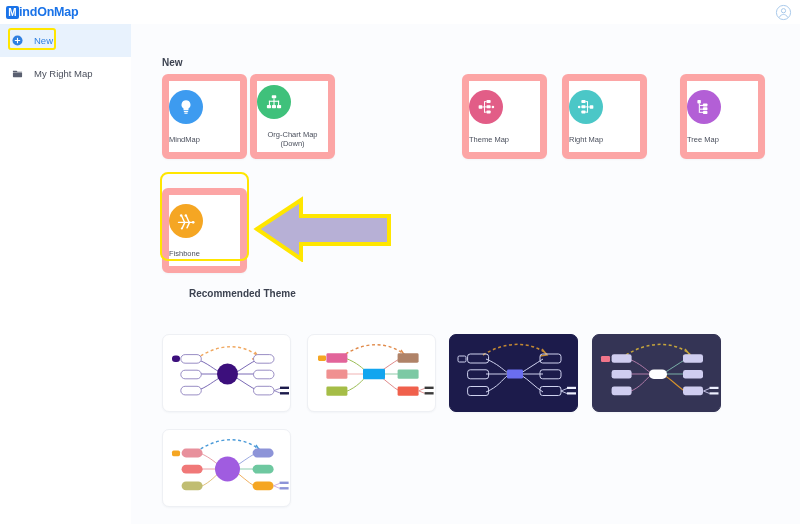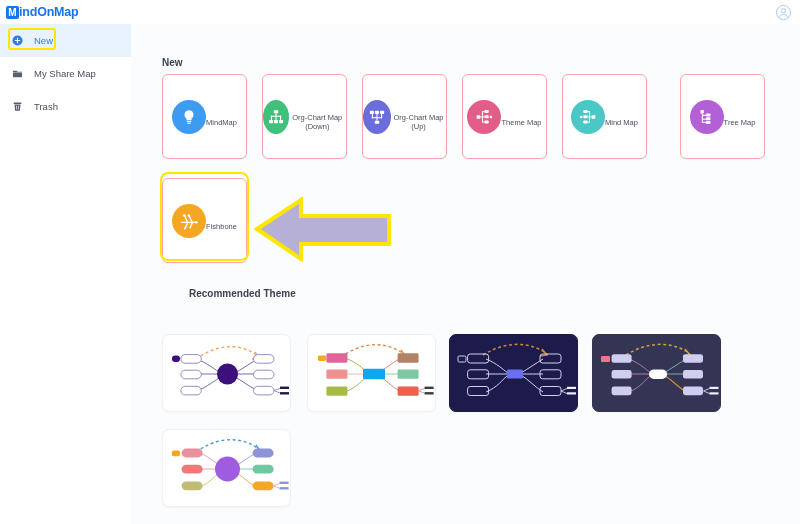--- a/index.html
+++ b/index.html
@@ -60,31 +60,31 @@
   }
   .sec-title{
     position:absolute;font-size:10px;color:#3c4250;font-weight:bold;
   }
   #t-new{left:31px;top:33px;}
   #t-theme{left:31px;top:264px;padding-left:27px;}
 
   
   .card{
     position:absolute;width:85px;height:85px;background:#fff;
-    border:1px solid #fca5a5;border-radius:6px;
+    border:7px solid #fca5a5;border-radius:6px;
     box-shadow:0 1px 2px rgba(30,40,70,0.04);
-    display:flex;flex-direction:row;align-items:center;
+    display:flex;flex-direction:column;align-items:flex-start;
     justify-content:center;cursor:pointer;box-sizing:border-box;
   }
   .card .cico{width:34px;height:34px;border-radius:50%;
     display:flex;align-items:center;justify-content:center;}
   .card .clbl{font-size:7.5px;color:#4a4f5c;margin-top:11px;text-align:center;}
   .row1{top:50px;}
 
-  .fish-wrap{position:absolute;left:31px;top:154px;}
+  .fish-wrap{position:absolute;left:31px;top:164px;}
   .hl-fish{
     position:absolute;left:29px;top:148px;width:89px;height:89px;
     border:2px solid #ffe600;border-radius:8px;box-sizing:border-box;
     pointer-events:none;
   }
   .arrow{position:absolute;left:122px;top:168px;}
 
   
   .theme{
     position:absolute;width:129px;height:78px;border-radius:7px;
@@ -129,87 +129,60 @@
       <span class="side-lbl">New</span>
     </div>
 
     <div class="side-item">
       <span class="side-ico">
         <svg width="11" height="11" viewBox="0 0 24 24" fill="#5a6070">
           <path d="M2 6h8l2 2.2h10V9H2z"></path>
             <rect x="2" y="9.6" width="20" height="10.4" rx="1.4"></rect>
         </svg>
       </span>
-      <span class="side-lbl">My Share Map</span>
-    </div>
-
-
-    <div class="side-item">
-      <span class="side-ico">
-        <svg width="11" height="11" viewBox="0 0 24 24" fill="#5a6070">
-          <rect x="3.5" y="3.4" width="17" height="3" rx="0.8"></rect>
-          <path d="M5.4 7.8h13.2l-1.2 12.4a1.4 1.4 0 0 1-1.4 1.3H8a1.4 1.4 0 0 1-1.4-1.3z"></path>
-          <rect x="9.4" y="10.4" width="1.5" height="8" fill="#fff"></rect>
-          <rect x="13.1" y="10.4" width="1.5" height="8" fill="#fff"></rect>
-        </svg>
-      </span>
-      <span class="side-lbl">Trash</span>
-    </div>
+      <span class="side-lbl">My Right Map</span>
+    </div>
+
+
 
     <div class="hl-new"></div>
   </div>
 
   <div class="main">
 
     <div class="sec-title" id="t-new">New</div>
 
     <div class="card row1" style="left:31px">
       <span class="cico" style="background:#3d9bf0">
         <svg width="18" height="18" viewBox="0 0 24 24" fill="#fff">
           <path d="M12 3a6 6 0 0 0-3.3 11v2.2h6.6V14A6 6 0 0 0 12 3z"></path>
           <rect x="9" y="17.3" width="6" height="1.6" rx="0.8"></rect>
           <rect x="9.8" y="19.6" width="4.4" height="1.5" rx="0.7"></rect>
         </svg>
       </span>
       <span class="clbl">MindMap</span>
     </div>
 
-    <div class="card row1" style="left:131px">
+    <div class="card row1" style="left:119px">
       <span class="cico" style="background:#3fc17b">
         <svg width="18" height="18" viewBox="0 0 24 24" fill="#fff">
           <rect x="9" y="3" width="6" height="4" rx="1"></rect>
           <rect x="2.5" y="16" width="5.5" height="4.2" rx="1"></rect>
           <rect x="9.2" y="16" width="5.5" height="4.2" rx="1"></rect>
           <rect x="16" y="16" width="5.5" height="4.2" rx="1"></rect>
           <rect x="11.3" y="7" width="1.4" height="4"></rect>
           <rect x="5.2" y="10.3" width="13.6" height="1.4"></rect>
           <rect x="5.2" y="10.3" width="1.4" height="5.7"></rect>
           <rect x="11.3" y="10.3" width="1.4" height="5.7"></rect>
           <rect x="17.4" y="10.3" width="1.4" height="5.7"></rect>
         </svg>
       </span>
       <span class="clbl">Org-Chart Map (Down)</span>
     </div>
 
-    <div class="card row1" style="left:231px">
-      <span class="cico" style="background:#6b6ddb">
-        <svg width="18" height="18" viewBox="0 0 24 24" fill="#fff">
-          <rect x="9" y="17" width="6" height="4" rx="1"></rect>
-          <rect x="2.5" y="3.8" width="5.5" height="4.2" rx="1"></rect>
-          <rect x="9.2" y="3.8" width="5.5" height="4.2" rx="1"></rect>
-          <rect x="16" y="3.8" width="5.5" height="4.2" rx="1"></rect>
-          <rect x="11.3" y="13" width="1.4" height="4"></rect>
-          <rect x="5.2" y="12.3" width="13.6" height="1.4"></rect>
-          <rect x="5.2" y="8" width="1.4" height="5.7"></rect>
-          <rect x="11.3" y="8" width="1.4" height="5.7"></rect>
-          <rect x="17.4" y="8" width="1.4" height="5.7"></rect>
-        </svg>
-      </span>
-      <span class="clbl">Org-Chart Map (Up)</span>
-    </div>
 
     <div class="card row1" style="left:331px">
       <span class="cico" style="background:#e25d87">
         <svg width="18" height="18" viewBox="0 0 24 24" fill="#fff">
           <rect x="2.2" y="9.6" width="5" height="4.6" rx="1"></rect>
           <rect x="12.6" y="2.8" width="5.6" height="3.9" rx="1"></rect>
           <rect x="12.6" y="9.8" width="5.6" height="3.9" rx="1"></rect>
           <rect x="12.6" y="16.8" width="5.6" height="3.9" rx="1"></rect>
           <rect x="9.3" y="4.2" width="1.3" height="15.5"></rect>
           <rect x="7.2" y="11.3" width="2.4" height="1.3"></rect>
@@ -230,21 +203,21 @@
           <rect x="5.8" y="9.8" width="5.6" height="3.9" rx="1"></rect>
           <rect x="5.8" y="16.8" width="5.6" height="3.9" rx="1"></rect>
           <rect x="13.4" y="4.2" width="1.3" height="15.5"></rect>
           <rect x="14.4" y="11.3" width="2.4" height="1.3"></rect>
           <rect x="11.3" y="4.2" width="2.3" height="1.3"></rect>
           <rect x="11.3" y="11.2" width="2.3" height="1.3"></rect>
           <rect x="11.3" y="18.2" width="2.3" height="1.3"></rect>
           <circle cx="2.9" cy="11.9" r="1.7"></circle>
         </svg>
       </span>
-      <span class="clbl">Mind Map</span>
+      <span class="clbl">Right Map</span>
     </div>
 
     <div class="card row1" style="left:549px">
       <span class="cico" style="background:#b35fd6">
         <svg width="18" height="18" viewBox="0 0 24 24" fill="#fff">
           <rect x="3.2" y="2.6" width="4.6" height="4.6" rx="1"></rect>
           <rect x="5.1" y="7.2" width="1.4" height="12.6"></rect>
           <rect x="6.5" y="9.2" width="4.2" height="1.4"></rect>
           <rect x="6.5" y="14.2" width="4.2" height="1.4"></rect>
           <rect x="6.5" y="18.4" width="4.2" height="1.4"></rect>

